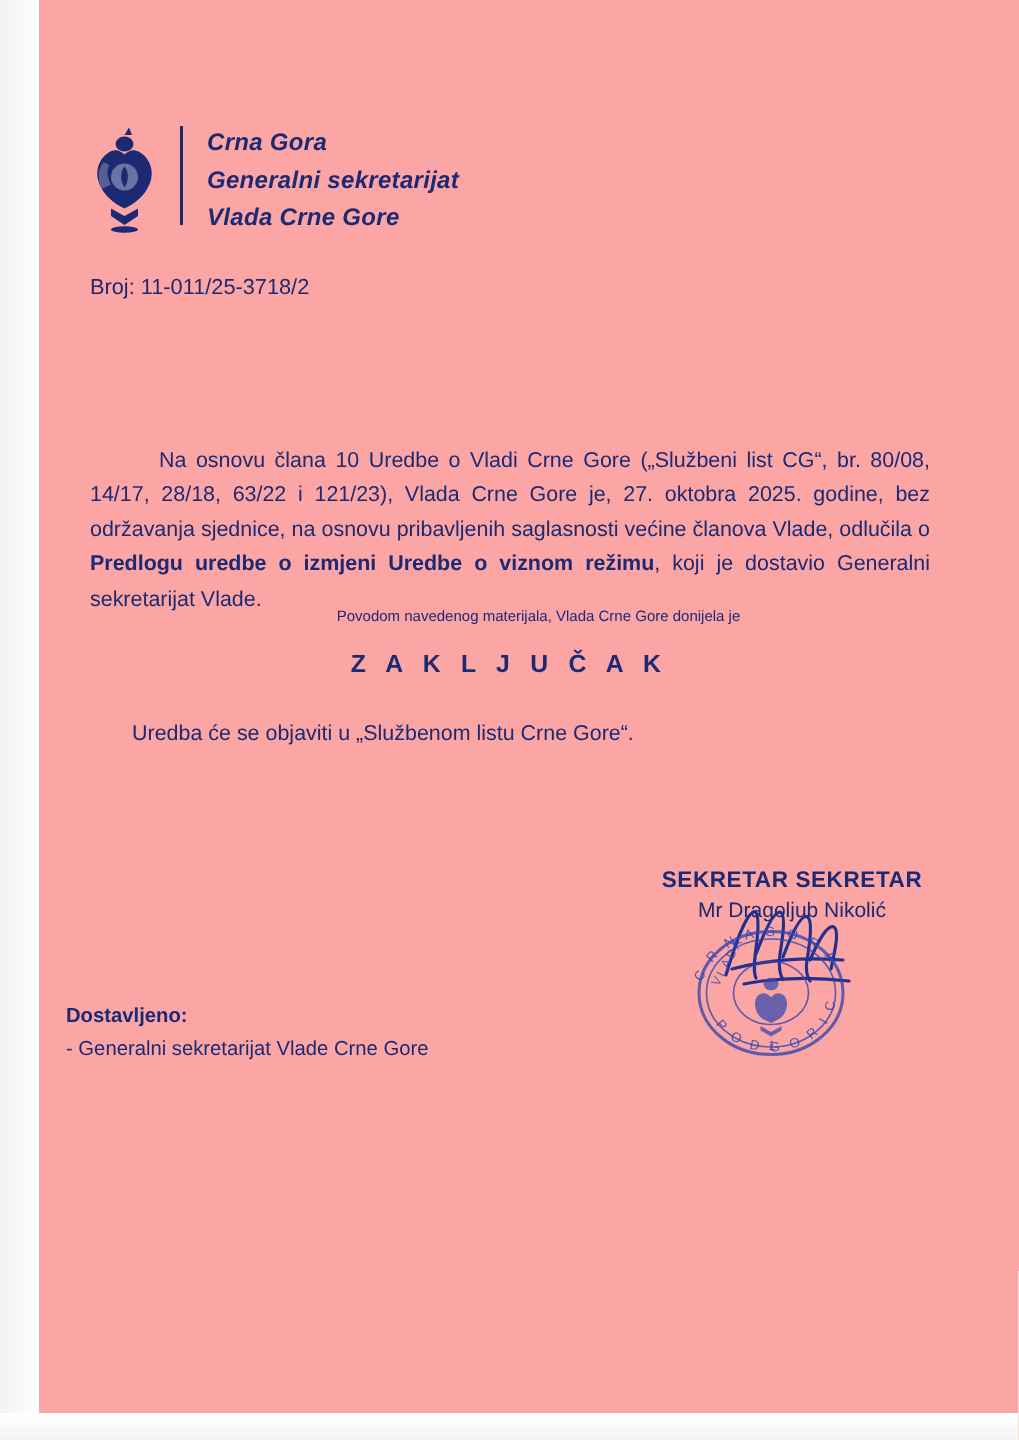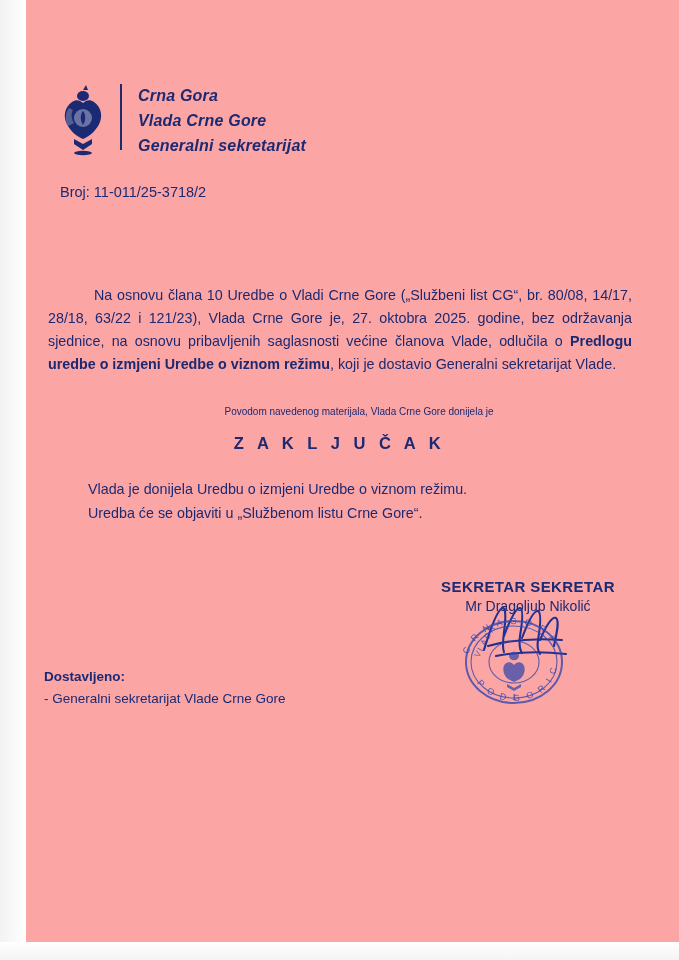--- a/index.html
+++ b/index.html
@@ -86,21 +86,21 @@
   .body-block {
     position: absolute;
     left: 48px;
     top: 284px;
     width: 584px;
     font-size: 14.3px;
     line-height: 1.62;
     color: #1b2a73;
     text-align: justify;
   }
-  .body-block p { margin: 0; }
+  .body-block p { margin: 12px; }
   .indent { text-indent: 46px; }
   .b { font-weight: 700; }
 
   .para2 {
     position: absolute;
     left: 48px;
     top: 404px;
     width: 584px;
     font-size: 10px;
     line-height: 1.62;
@@ -199,39 +199,38 @@
           <circle cx="23" cy="36" r="9" fill="#ffffff" opacity="0.35"></circle>
           <path d="M23 29 C20 32 20 39 23 43 C26 39 26 32 23 29 Z"></path>
           <path d="M14 57 L23 62 L32 57 L32 62 L23 68 L14 62 Z"></path>
           <ellipse cx="23" cy="71" rx="9" ry="2.2"></ellipse>
         </g>
       </svg>
     </div>
     <div class="divider-vert"></div>
     <div class="org-lines">
       <div>Crna Gora</div>
+      <div>Generalni sekretarijat</div>
       <div>Vlada Crne Gore</div>
-      <div>Generalni sekretarijat</div>
     </div>
   </div>
 
   <div class="doc-number">Broj: 11-011/25-3718/2</div>
 
   <div class="body-block">
     <p class="indent">
       <span>Na osnovu člana 10 Uredbe o Vladi Crne Gore („Službeni list CG“, br. 80/08, 14/17, 28/18, 63/22 i 121/23), Vlada Crne Gore je, 27. oktobra 2025. godine, bez održavanja sjednice, na osnovu pribavljenih saglasnosti većine članova Vlade, odlučila o </span><span class="b">Predlogu uredbe o izmjeni Uredbe o viznom režimu</span><span>, koji je dostavio Generalni sekretarijat Vlade.</span>
     </p>
   </div>
 
   <div class="para2">Povodom navedenog materijala, Vlada Crne Gore donijela je</div>
 
   <div class="title-zakljucak">Z A K L J U Č A K</div>
 
   <div class="closing">
-    <p>Vlada je donijela Uredbu o izmjeni Uredbe o viznom režimu.</p>
     <p>Uredba će se objaviti u „Službenom listu Crne Gore“.</p>
   </div>
 
   <div class="sig-block">
     <div class="sig-title">SEKRETAR SEKRETAR</div>
     <div class="sig-name">Mr Dragoljub Nikolić</div>
   </div>
 
   <div class="signature-scribble">
     <svg width="120" height="70" viewBox="0 0 120 70">

